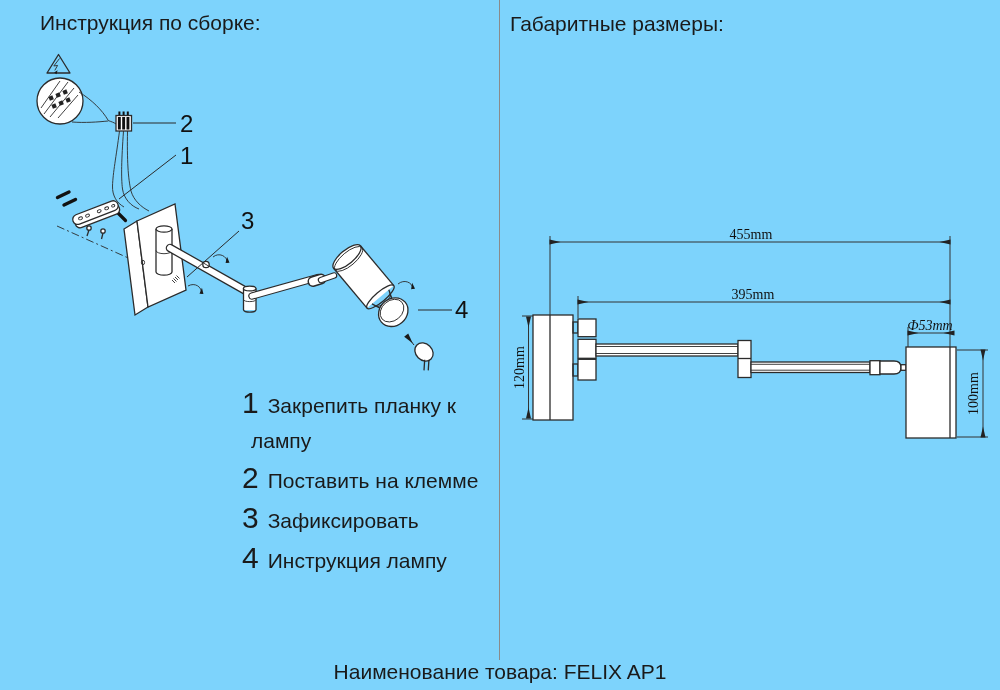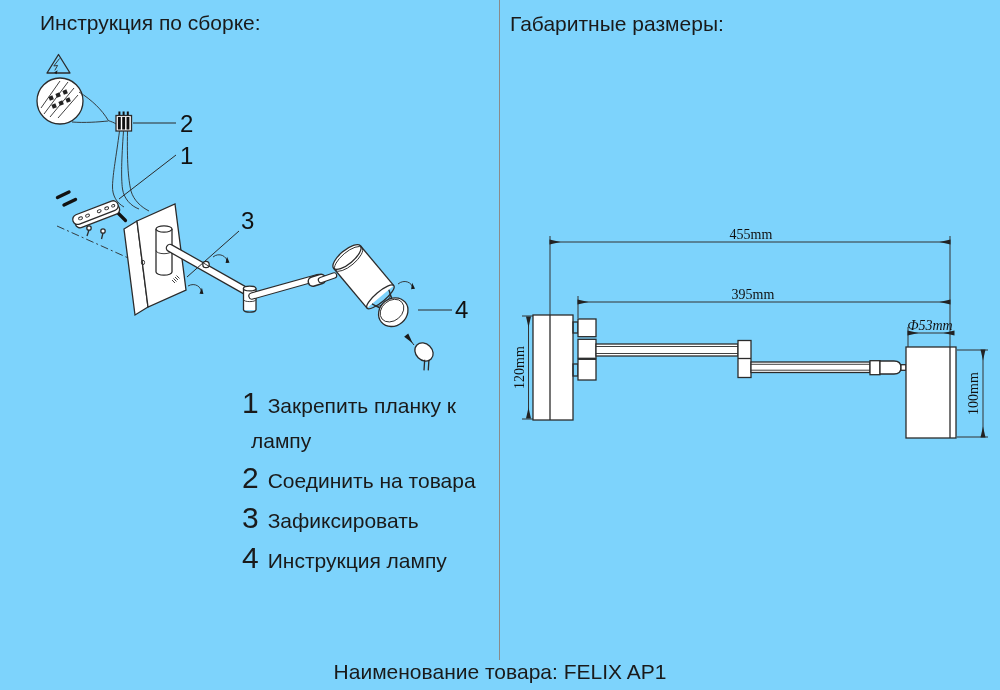--- a/index.html
+++ b/index.html
@@ -190,21 +190,21 @@
       <line class="leader" x1="239" y1="231" x2="187" y2="277"></line>
       <text class="partlabel" x="241" y="229">3</text>
       <line class="leader" x1="452" y1="310" x2="418" y2="310"></line>
       <text class="partlabel" x="455" y="318">4</text>
     </g>
   </svg>
 
   <div id="instructions">
     <div class="iline step"><span class="num">1</span><span>Закрепить планку к</span></div>
     <div class="iline"><span class="num"></span><span>лампу</span></div>
-    <div class="iline step"><span class="num">2</span><span>Соединить на товара</span></div>
+    <div class="iline step"><span class="num">2</span><span>Поставить на клемме</span></div>
     <div class="iline step"><span class="num">3</span><span>Зафиксировать</span></div>
     <div class="iline step"><span class="num">4</span><span>Инструкция лампу</span></div>
   </div>
 
   <svg id="dim-svg" width="500" height="260" viewBox="500 195 500 260">
     <defs>
       <marker id="darr" viewBox="0 0 12 8" markerWidth="12" markerHeight="8" refX="11" refY="4" orient="auto-start-reverse">
         <path d="M0.5,4 L11.5,1.5 L11.5,6.5 Z" fill="#222222"></path>
       </marker>
     </defs>

